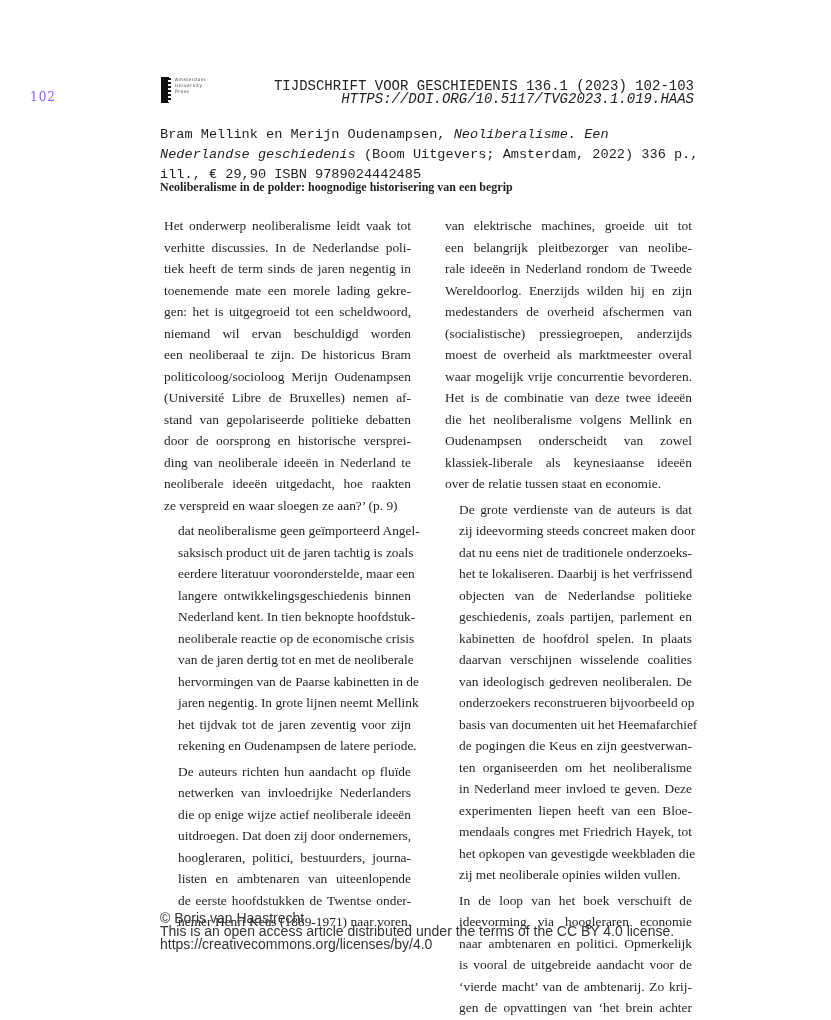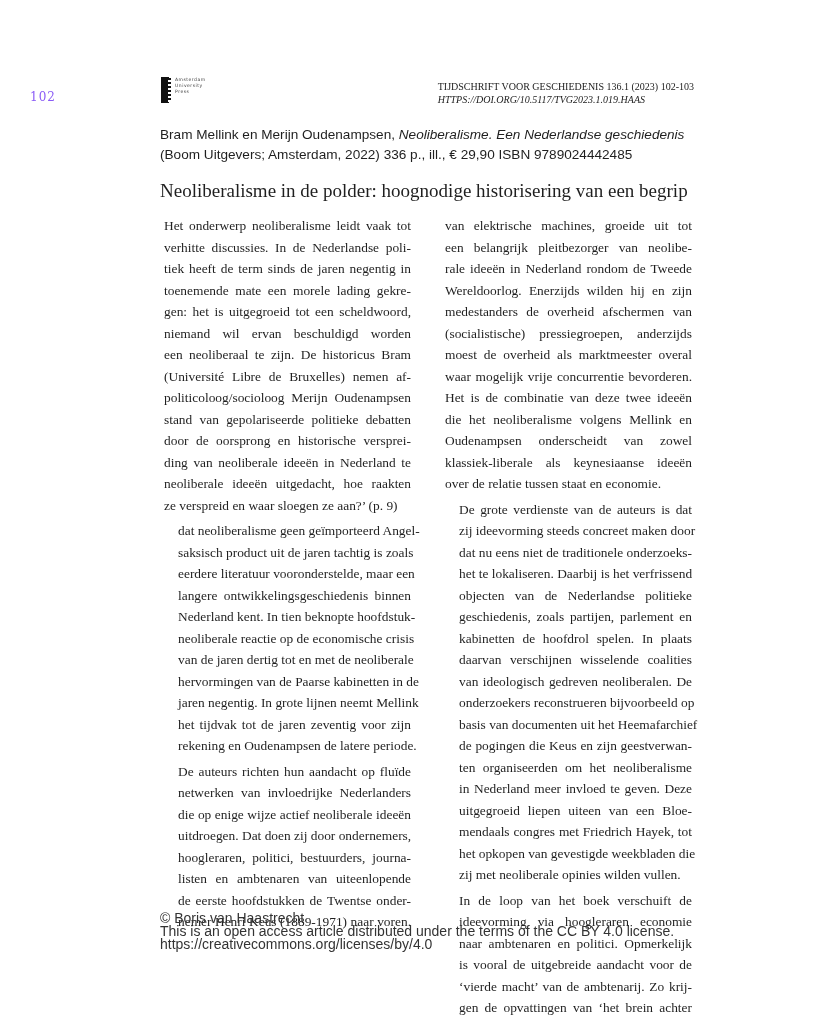--- a/index.html
+++ b/index.html
@@ -12,32 +12,32 @@
   .logo-bar { width: 8px; height: 26px; background: #111; position: relative; }
   .logo-bar::after {
     content: ""; position: absolute; right: -2px; top: 1px; width: 3px; height: 24px;
     background: repeating-linear-gradient(to bottom, #111 0 2px, #fff 2px 4px);
   }
   .logo-text {
     margin-left: 6px; font-family: "DejaVu Sans", sans-serif; font-size: 4.5px; line-height: 6px;
     color: #444; letter-spacing: 0.5px;
   }
   .journal {
-    position: absolute; right: 137px; top: 80px; 
-    font-family: Liberation Serif, serif; font-size: 10px; line-height: 13px; color: #222;
+    position: absolute; right: 137px; top: 80px; text-align: right;
+    font-family: Liberation Mono, monospace; font-size: 14px; line-height: 13px; color: #222;
   }
   .journal .doi { font-style: italic; }
   .citation {
     position: absolute; left: 160px; top: 125px; width: 540px;
-    font-family: Liberation Sans, sans-serif; font-size: 13.6px; line-height: 20px; color: #1f1f1f;
+    font-family: Liberation Mono, monospace; font-size: 13.6px; line-height: 20px; color: #1f1f1f;
   }
   .citation i { font-style: italic; }
   .review-title {
     position: absolute; left: 160px; top: 180px; width: 540px;
-    font-family: "Liberation Serif", serif; font-weight: normal; font-size: 19px; color: #1f1f1f;
+    font-family: "Liberation Serif", serif; font-weight: bold; font-size: 12px; color: #1f1f1f;
   }
   .col {
     position: absolute; top: 211px; width: 255px;
     font-family: "Liberation Serif", serif; font-size: 13.4px; line-height: 21.5px;
     text-align: justify; hyphens: manual; color: #1f1f1f;
   }
   .col.left { left: 160px; }
   .col.right { left: 441px; }
   .col p { margin: 4px; }
   .col p.indent { text-indent: 14px; }
@@ -73,22 +73,22 @@
 
 <div class="col left" id="col-left">
     <p>
       <span class="ln">Het onderwerp neoliberalisme leidt vaak tot</span>
       <span class="ln">verhitte discussies. In de Nederlandse poli-</span>
       <span class="ln">tiek heeft de term sinds de jaren negentig in</span>
       <span class="ln">toenemende mate een morele lading gekre-</span>
       <span class="ln">gen: het is uitgegroeid tot een scheldwoord,</span>
       <span class="ln">niemand wil ervan beschuldigd worden</span>
       <span class="ln">een neoliberaal te zijn. De historicus Bram</span>
+      <span class="ln">politicoloog/socioloog Merijn Oudenampsen</span>
       <span class="ln">(Université Libre de Bruxelles) nemen af-</span>
-      <span class="ln">politicoloog/socioloog Merijn Oudenampsen</span>
       <span class="ln">stand van gepolariseerde politieke debatten</span>
       <span class="ln">door de oorsprong en historische versprei-</span>
       <span class="ln">ding van neoliberale ideeën in Nederland te</span>
       <span class="ln">neoliberale ideeën uitgedacht, hoe raakten</span>
       <span class="ln last">ze verspreid en waar sloegen ze aan?’ (p. 9)</span>
     </p>
     <p class="indent">
       <span class="ln">dat neoliberalisme geen geïmporteerd Angel-</span>
       <span class="ln">saksisch product uit de jaren tachtig is zoals</span>
       <span class="ln">eerdere literatuur vooronderstelde, maar een</span>
@@ -136,21 +136,21 @@
       <span class="ln">objecten van de Nederlandse politieke</span>
       <span class="ln">geschiedenis, zoals partijen, parlement en</span>
       <span class="ln">kabinetten de hoofdrol spelen. In plaats</span>
       <span class="ln">daarvan verschijnen wisselende coalities</span>
       <span class="ln">van ideologisch gedreven neoliberalen. De</span>
       <span class="ln">onderzoekers reconstrueren bijvoorbeeld op</span>
       <span class="ln">basis van documenten uit het Heemafarchief</span>
       <span class="ln">de pogingen die Keus en zijn geestverwan-</span>
       <span class="ln">ten organiseerden om het neoliberalisme</span>
       <span class="ln">in Nederland meer invloed te geven. Deze</span>
-      <span class="ln">uitgegroeid liepen uiteen van een Bloe-</span>
+      <span class="ln">experimenten liepen heeft van een Bloe-</span>
       <span class="ln">mendaals congres met Friedrich Hayek, tot</span>
       <span class="ln">het opkopen van gevestigde weekbladen die</span>
       <span class="ln last">zij met neoliberale opinies wilden vullen.</span>
     </p>
     <p class="indent">
       <span class="ln">In de loop van het boek verschuift de</span>
       <span class="ln">ideevorming via hoogleraren economie</span>
       <span class="ln">naar ambtenaren en politici. Opmerkelijk</span>
       <span class="ln">is vooral de uitgebreide aandacht voor de</span>
       <span class="ln">‘vierde macht’ van de ambtenarij. Zo krij-</span>

